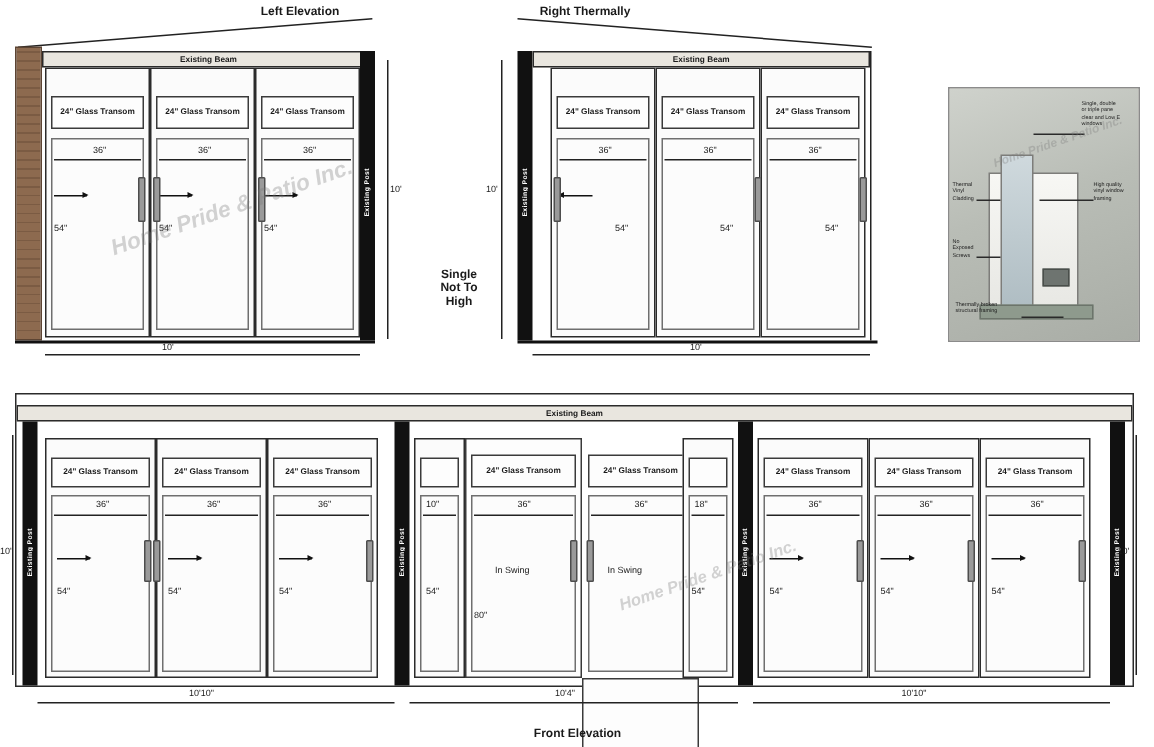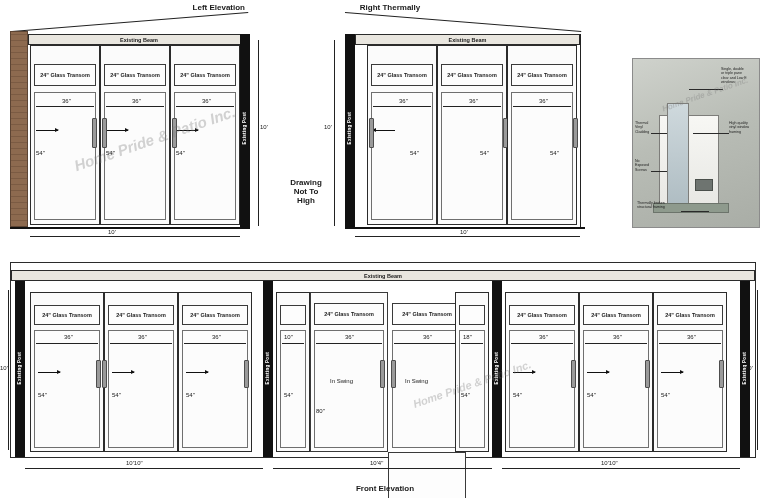--- a/index.html
+++ b/index.html
@@ -31,25 +31,25 @@
   .wmsmall{font-size:11px;}
   
   .photo{position:absolute;background:#d9d6cf;border:1px solid #8b8b8b;box-sizing:border-box;overflow:hidden;}
   .photoNote{position:absolute;font-size:3.6px;line-height:1.22;color:#1c1c1c;}
   .photoLeader{position:absolute;height:1px;background:#2a2a2a;}
   .winimg{position:absolute;background:linear-gradient(180deg,#f7f7f4,#e8e8e4);border:1px solid #7d7d7a;}
 </style>
 </head>
 <body>
 
-<div class="abs ttl" style="left:155px;top:3px;width:90px;text-align:right;">Left Elevation</div>
+<div class="abs ttl" style="left:155px;top:3px;width:90px;">Left Elevation</div>
 <div class="abs ttl" style="left:345px;top:3px;width:90px;">Right Thermally</div>
 
 <div class="abs" style="left:275px;top:178px;width:62px;text-align:center;">
-  <div class="ttl">Drawing</div>
+  <div class="ttl">Single</div>
   <div class="ttl">Not To</div>
   <div class="ttl">High</div>
 </div>
 
 <div class="roofline" style="left:12px;top:31px;width:237px;transform:rotate(-4.6deg);"></div>
 <div class="hline" style="left:12px;top:12px;width:0;"></div>
 
 <div class="brick" style="left:10px;top:31px;width:18px;height:196px;"></div>
 
 <div class="beam abs" style="left:28px;top:34px;width:222px;height:11px;">Existing Beam</div>

